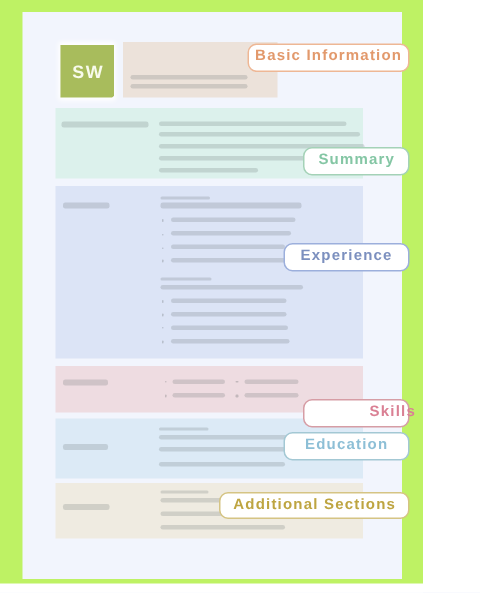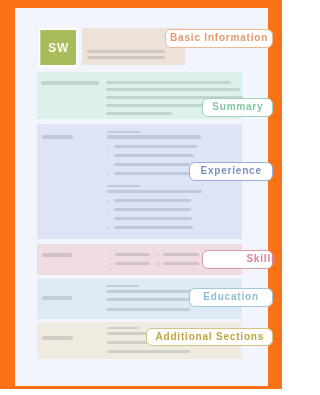--- a/index.html
+++ b/index.html
@@ -1,17 +1,17 @@
 <!DOCTYPE html>
 <html><head>
 <meta charset="utf-8">
 <style>
   html,body{margin:0;padding:0;background:#ffffff;width:282px;height:395px;overflow:hidden;}
   body{font-family:"Liberation Sans",sans-serif;}
-  #stage{position:relative;width:282px;height:389px;background:#f97316;overflow:hidden;}
+  #stage{position:relative;width:282px;height:389px;background:#bef264;overflow:hidden;}
   .page{position:absolute;left:15px;top:8px;width:253px;height:378px;background:#f2f5fd;}
 
   
   .sect{position:absolute;left:22px;width:205px;}
   #sec-summary   {top:63.8px;height:47.6px;background:#dcf1ec;}
   #sec-experience{top:115.9px;height:115.2px;background:#dce4f6;}
   #sec-skills    {top:236.0px;height:31.0px;background:#eedce1;}
   #sec-education {top:271.0px;height:39.5px;background:#dceaf6;}
   #sec-additional{top:314.0px;height:37.4px;background:#efebe1;}
 
@@ -31,21 +31,21 @@
   .dot{position:absolute;width:1.6px;height:1.6px;border-radius:50%;background:rgba(96,104,104,0.3);}
 
   
   .badge{position:absolute;right:9.5px;height:18.6px;border-radius:6px;background:#ffffff;
          display:flex;align-items:center;justify-content:center;font-size:10px;
          font-weight:700;letter-spacing:.8px;text-indent:.8px;box-sizing:border-box;white-space:nowrap;
          padding:0;border:1.6px solid #ccc;line-height:1;}
   #bdg-basic     {top:29px;width:107.6px;color:#e2996c;border-color:#eeb795;}
   #bdg-summary   {top:88.1px;width:70.1px;color:#84c6a4;border-color:#a4d2b7;margin-top:10px;}
   #bdg-experience{top:162.0px;width:83.6px;color:#7c90bf;border-color:#9cafdc;text-align:right;}
-  #bdg-skills    {top:250px;width:70.1px;color:#da8094;border-color:#d69da5;padding-left:48px;}
+  #bdg-skills    {top:266px;width:70.1px;color:#da8094;border-color:#d69da5;padding-left:48px;}
   #bdg-education {top:288.0px;width:83.6px;color:#8dbfd6;border-color:#a3c8d4;}
   #bdg-additional{top:327.6px;width:126.2px;color:#bea541;border-color:#d5c484;}
 </style>
 </head>
 <body>
 
 <div id="stage">
   <div class="page">
 
     <div class="basicbox"></div>

